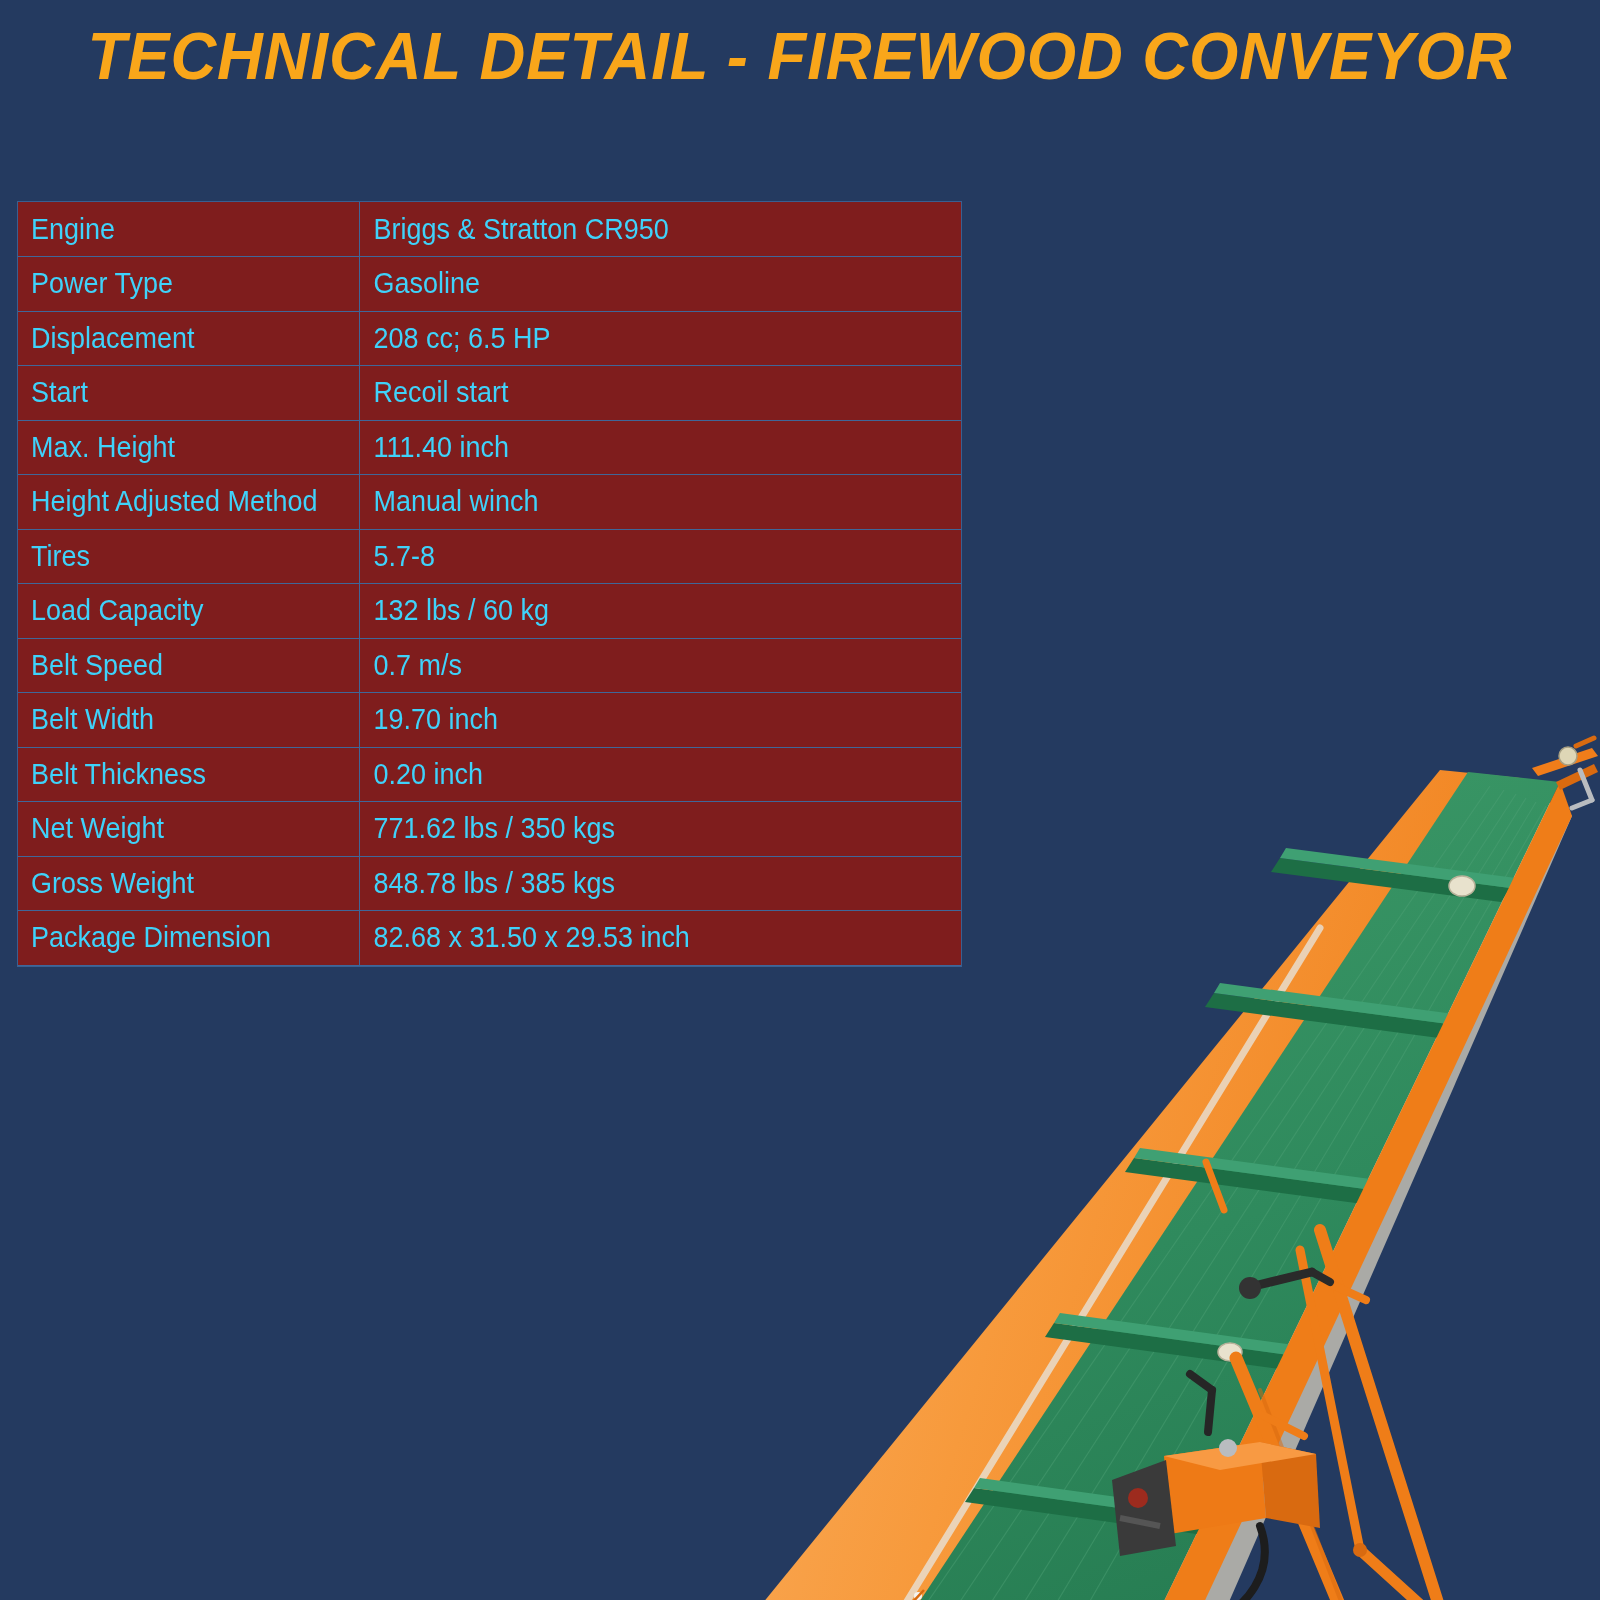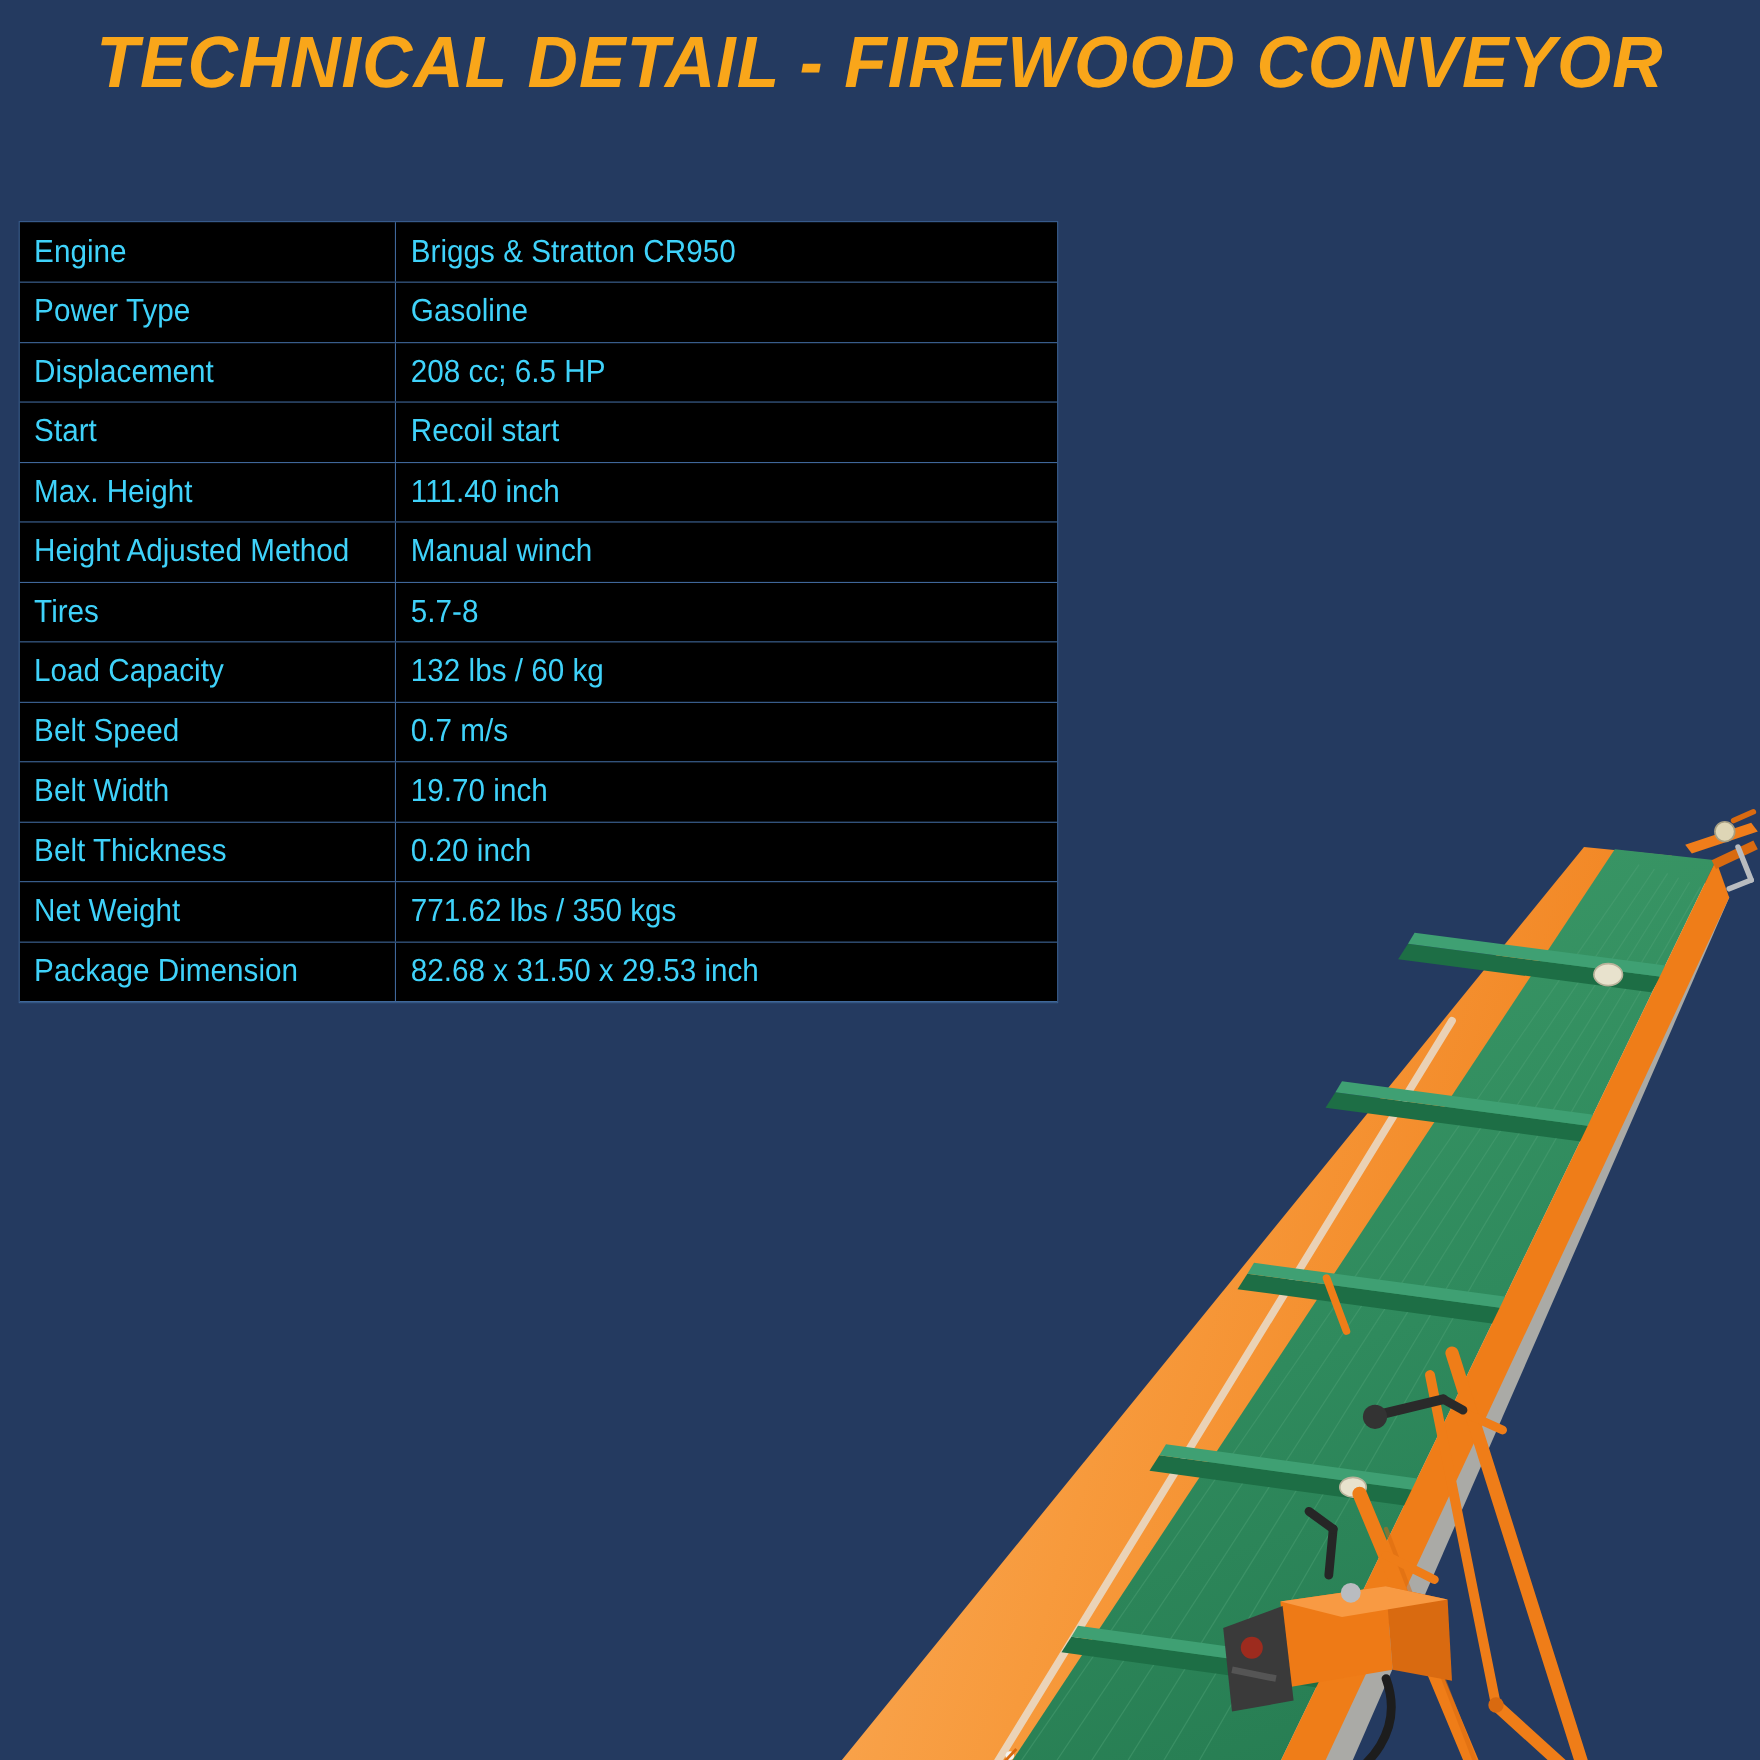--- a/index.html
+++ b/index.html
@@ -25,21 +25,21 @@
     transform:scaleX(0.96);
     white-space:nowrap;
   }
 
   
   #spec-table{
     position:absolute;
     left:18px;top:202px;
     width:943px;
     border-collapse:collapse;
-    background:#000000;
+    background:#7f1d1d;
     box-shadow:0 0 0 1px #3a5f90;
   }
   #spec-table tr{height:54.5px;}
   #spec-table td{
     color:#3fd2fa;
     font-size:29px;
     font-family:"Liberation Sans", sans-serif;
     padding:0 0 0 14px;
     vertical-align:middle;
     border-bottom:1px solid #3f6799;
@@ -109,20 +109,24 @@
     </tr>
     <tr>
       <td class="k">Belt Thickness</td>
       <td class="v">0.20 inch</td>
     </tr>
     <tr>
       <td class="k">Net Weight</td>
       <td class="v">771.62 lbs / 350 kgs</td>
     </tr>
     <tr>
+      <td class="k">Gross Weight</td>
+      <td class="v">848.78 lbs / 385 kgs</td>
+    </tr>
+    <tr>
       <td class="k">Package Dimension</td>
       <td class="v">82.68 x 31.50 x 29.53 inch</td>
     </tr>
   </tbody>
 </table>
 
 <div id="conveyor">
 <svg viewBox="0 0 1040 910" xmlns="http://www.w3.org/2000/svg">
   <defs>
     <linearGradient id="gOrangeTop" x1="0" y1="0" x2="1" y2="0.35">

